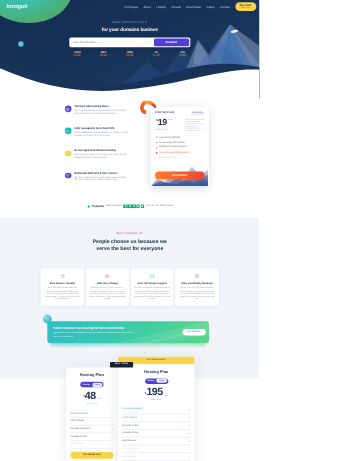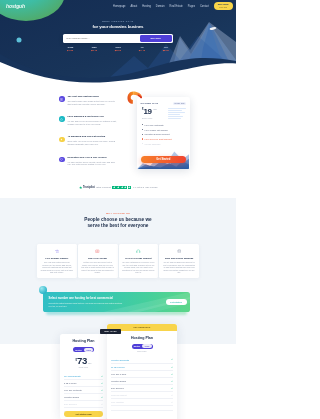--- a/index.html
+++ b/index.html
@@ -485,21 +485,21 @@
   <div class="pricing">
     <div class="bestbadge">BEST OFFER</div>
     <div class="plan a">
       <h4>Hosting Plan</h4>
       <div class="toggle y">
         <span>Monthly</span>
         <span class="on">Yearly</span>
       </div>
       <div class="pprice">
         <span class="cur">$</span>
-        <span class="amt">73</span>
+        <span class="amt">48</span>
         <span class="per">/mo</span>
       </div>
       <div class="psub">billed yearly</div>
       <ul class="flist">
         <li class="hl">
             <span>100 GB Bandwidth</span>
             <span class="ck">
               <svg viewBox="0 0 24 24" fill="none" stroke="#25c495" stroke-width="3.4" stroke-linecap="round" stroke-linejoin="round">
                 <path d="M4 12.5 9.5 18 20 6.5"></path>
               </svg>
@@ -549,20 +549,25 @@
       <div class="planbtn">Get Started Now</div>
     </div>
 
     <div class="plan b">
       <div class="recbar">RECOMMENDED</div>
       <h4>Hosting Plan</h4>
       <div class="toggle y">
         <span>Monthly</span>
         <span class="on">Yearly</span>
       </div>
+      <div class="pprice">
+        <span class="cur">$</span>
+        <span class="amt">195</span>
+        <span class="per">/mo</span>
+      </div>
       <div class="psub">billed yearly</div>
       <ul class="flist">
         <li class="hl">
             <span>Unlimited Bandwidth</span>
             <span class="ck">
               <svg viewBox="0 0 24 24" fill="none" stroke="#25c495" stroke-width="3.4" stroke-linecap="round" stroke-linejoin="round">
                 <path d="M4 12.5 9.5 18 20 6.5"></path>
               </svg>
             </span>
           </li>

